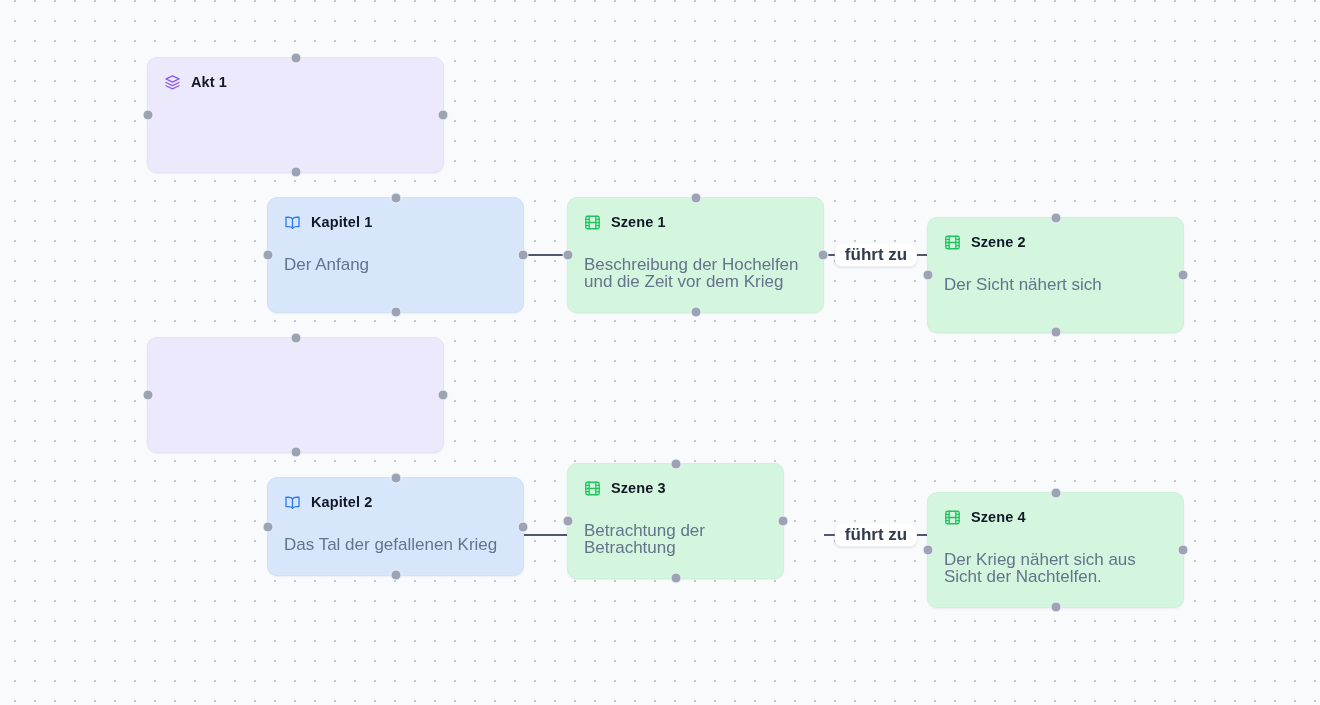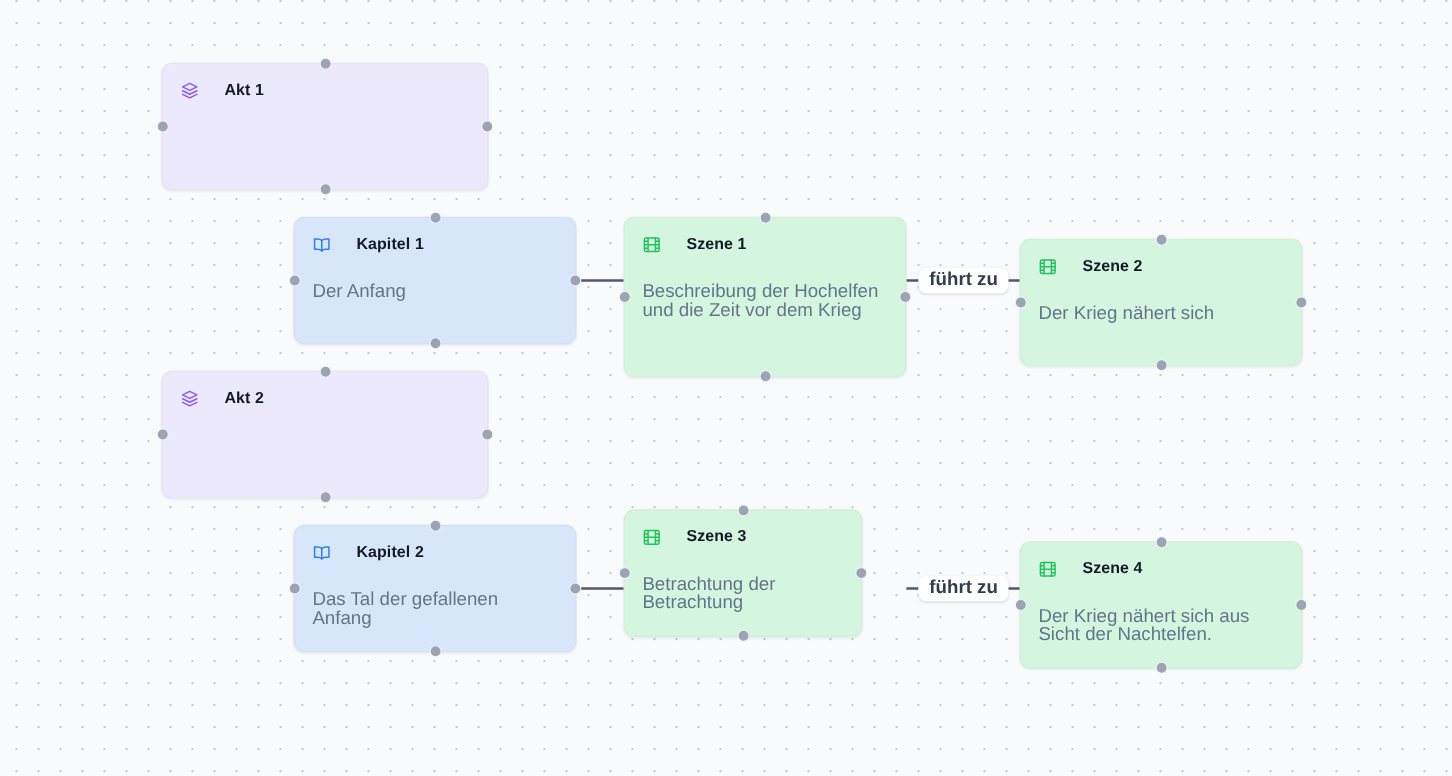--- a/index.html
+++ b/index.html
@@ -38,21 +38,21 @@
     position: absolute;
     box-sizing: border-box;
     border-radius: 10px;
     border: 1px solid transparent;
     padding: 14px 16px 0 16px;
     box-shadow: 0 1px 2px rgba(15, 23, 42, 0.06);
   }
   .node-header {
     display: flex;
     align-items: center;
-    gap: 23px;
+    gap: 10px;
     height: 20px;
   }
   .node-title {
     font-size: 14.5px;
     font-weight: bold;
     color: #111827;
     letter-spacing: 0.1px;
     line-height: 20px;
     white-space: nowrap;
   }
@@ -148,21 +148,21 @@
             <path stroke="#2f7bf0" fill="none" stroke-width="1.9" stroke-linecap="round" stroke-linejoin="round" d="M12 6.6v13.2"></path>
           </svg>
           <span class="node-title">Kapitel 1</span>
         </div>
         <div class="node-desc">Der Anfang</div>
         <div class="handle top"></div>
         <div class="handle left"></div>
         <div class="handle right"></div>
         <div class="handle bottom"></div>
       </div>
-      <div class="node scene" style="left: 567px; top: 197px; width: 257px; height: 146px;">
+      <div class="node scene" style="left: 567px; top: 197px; width: 257px; height: 116px;">
         <div class="node-header">
           <svg class="node-icon" viewBox="0 0 24 24">
             <rect stroke="#22c35e" fill="none" stroke-width="1.9" stroke-linecap="round" stroke-linejoin="round" x="2.6" y="3.2" width="18.8" height="17.6" rx="2"></rect>
             <path stroke="#22c35e" fill="none" stroke-width="1.9" stroke-linecap="round" stroke-linejoin="round" d="M7.3 3.2v17.6M16.7 3.2v17.6M2.6 12h18.8M2.6 7.6h4.7M2.6 16.4h4.7M16.7 7.6h4.7M16.7 16.4h4.7"></path>
           </svg>
           <span class="node-title">Szene 1</span>
         </div>
         <div class="node-desc">Beschreibung der Hochelfen und die Zeit vor dem Krieg</div>
         <div class="handle top"></div>
         <div class="handle left"></div>
@@ -170,50 +170,42 @@
         <div class="handle bottom"></div>
       </div>
       <div class="node scene" style="left: 927px; top: 197px; width: 257px; height: 116px; margin-top: 20px;">
         <div class="node-header">
           <svg class="node-icon" viewBox="0 0 24 24">
             <rect stroke="#22c35e" fill="none" stroke-width="1.9" stroke-linecap="round" stroke-linejoin="round" x="2.6" y="3.2" width="18.8" height="17.6" rx="2"></rect>
             <path stroke="#22c35e" fill="none" stroke-width="1.9" stroke-linecap="round" stroke-linejoin="round" d="M7.3 3.2v17.6M16.7 3.2v17.6M2.6 12h18.8M2.6 7.6h4.7M2.6 16.4h4.7M16.7 7.6h4.7M16.7 16.4h4.7"></path>
           </svg>
           <span class="node-title">Szene 2</span>
         </div>
-        <div class="node-desc">Der Krieg nähert sich</div>
+        <div class="node-desc">Der Sicht nähert sich</div>
         <div class="handle top"></div>
         <div class="handle left"></div>
         <div class="handle right"></div>
         <div class="handle bottom"></div>
       </div>
       <div class="node act" style="left: 147px; top: 337px; width: 297px; height: 116px;">
-        <div class="node-header">
-          <svg class="node-icon" viewBox="0 0 24 24">
-            <path stroke="#8b5cf6" fill="none" stroke-width="1.9" stroke-linecap="round" stroke-linejoin="round" d="M12 2.5 2.8 7 12 11.5 21.2 7 12 2.5Z"></path>
-            <path stroke="#8b5cf6" fill="none" stroke-width="1.9" stroke-linecap="round" stroke-linejoin="round" d="M2.8 12 12 16.5 21.2 12"></path>
-            <path stroke="#8b5cf6" fill="none" stroke-width="1.9" stroke-linecap="round" stroke-linejoin="round" d="M2.8 16.6 12 21.1 21.2 16.6"></path>
-          </svg>
-          <span class="node-title">Akt 2</span>
-        </div>
-        <div class="handle top"></div>
-        <div class="handle left"></div>
-        <div class="handle right"></div>
-        <div class="handle bottom"></div>
-      </div>
-      <div class="node chapter" style="left: 267px; top: 477px; width: 257px; height: 116px;">
+        <div class="handle top"></div>
+        <div class="handle left"></div>
+        <div class="handle right"></div>
+        <div class="handle bottom"></div>
+      </div>
+      <div class="node chapter" style="left: 267px; top: 477px; width: 257px; height: 99px;">
         <div class="node-header">
           <svg class="node-icon" viewBox="0 0 24 24">
             <path stroke="#2f7bf0" fill="none" stroke-width="1.9" stroke-linecap="round" stroke-linejoin="round" d="M12 6.6C10.6 5.2 8.6 4.6 6.4 4.6H2.8v13.2h3.6c2.2 0 4.2.6 5.6 2"></path>
             <path stroke="#2f7bf0" fill="none" stroke-width="1.9" stroke-linecap="round" stroke-linejoin="round" d="M12 6.6c1.4-1.4 3.4-2 5.6-2h3.6v13.2h-3.6c-2.2 0-4.2.6-5.6 2"></path>
             <path stroke="#2f7bf0" fill="none" stroke-width="1.9" stroke-linecap="round" stroke-linejoin="round" d="M12 6.6v13.2"></path>
           </svg>
           <span class="node-title">Kapitel 2</span>
         </div>
-        <div class="node-desc">Das Tal der gefallenen Anfang</div>
+        <div class="node-desc">Das Tal der gefallenen Krieg</div>
         <div class="handle top"></div>
         <div class="handle left"></div>
         <div class="handle right"></div>
         <div class="handle bottom"></div>
       </div>
       <div class="node scene" style="left: 567px; top: 463px; width: 217px; height: 116px;">
         <div class="node-header">
           <svg class="node-icon" viewBox="0 0 24 24">
             <rect stroke="#22c35e" fill="none" stroke-width="1.9" stroke-linecap="round" stroke-linejoin="round" x="2.6" y="3.2" width="18.8" height="17.6" rx="2"></rect>
             <path stroke="#22c35e" fill="none" stroke-width="1.9" stroke-linecap="round" stroke-linejoin="round" d="M7.3 3.2v17.6M16.7 3.2v17.6M2.6 12h18.8M2.6 7.6h4.7M2.6 16.4h4.7M16.7 7.6h4.7M16.7 16.4h4.7"></path>

